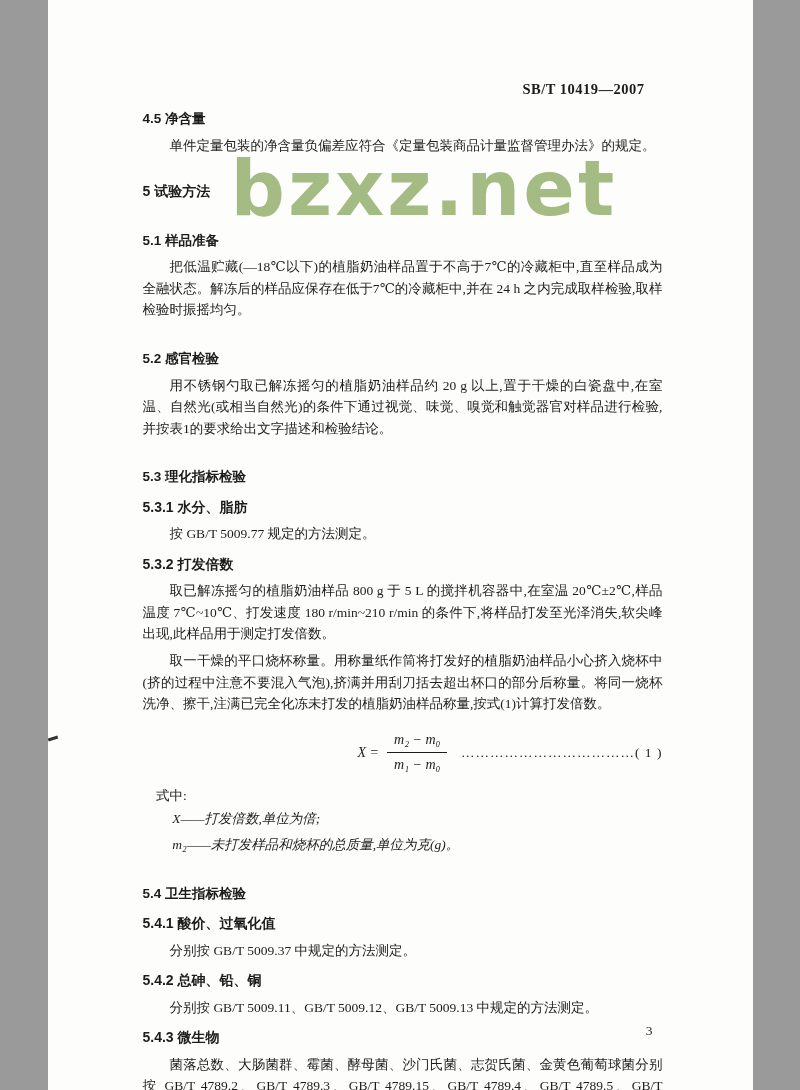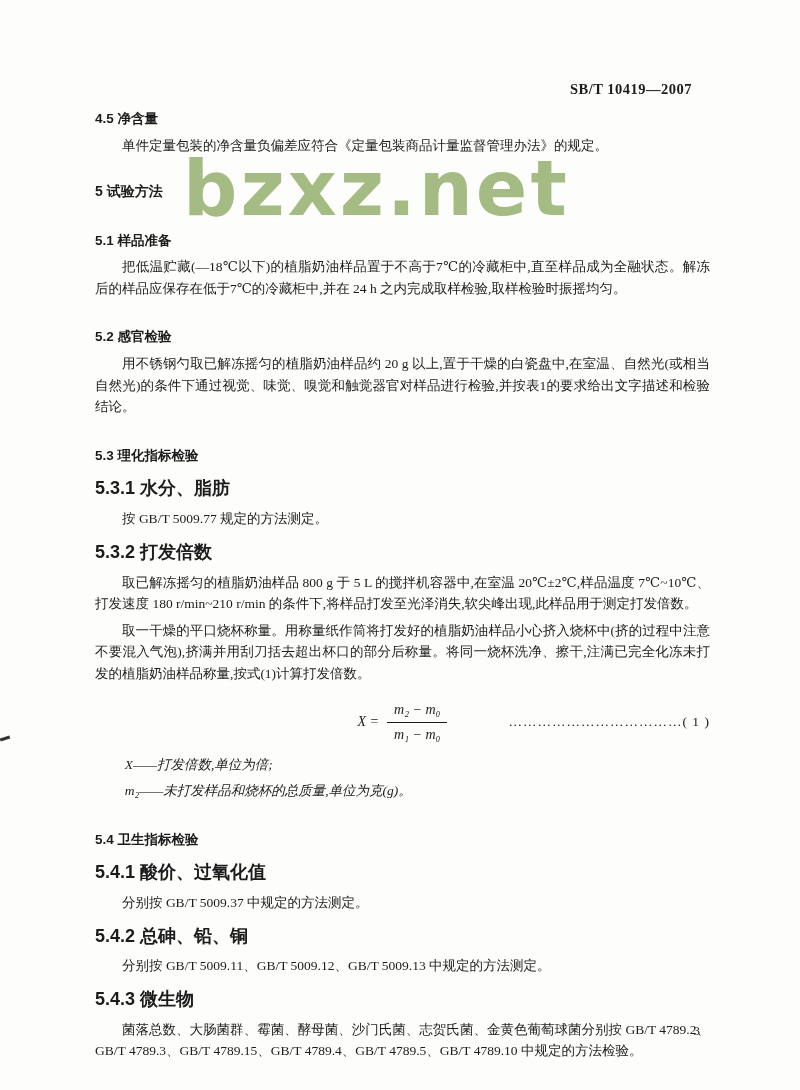--- a/index.html
+++ b/index.html
@@ -1,18 +1,18 @@
 <!DOCTYPE html>
 <html lang="zh"><head>
 <meta charset="utf-8">
 <style>
   html,body { margin:0; padding:0; background:#9a9a9a; }
   .page {
     position:relative;
-    width:800px; height:1090px;
+    width:705px; height:1090px;
     margin:0 auto;
     background:#fdfdfb;
     overflow:hidden;
     font-family:"Liberation Serif","DejaVu Serif",serif;
     font-size:13.5px;
     line-height:1.6;
     color:#1c1c1c;
   }
   .doc-number {
     position:absolute; top:78px; right:108px;
@@ -36,21 +36,21 @@
     font-weight:700; font-size:14px;
     margin:24px 0 14px 0;
   }
   .h-sub {
     font-family:"Liberation Sans","DejaVu Sans",sans-serif;
     font-weight:700; font-size:13.5px;
     margin:27px 0 5px 0;
   }
   .h-subsub {
     font-family:"Liberation Sans","DejaVu Sans",sans-serif;
-    font-weight:700; font-size:18px;
+    font-weight:700; font-size:14px;
     margin:8px 0 5px 0;
   }
   .h-first { margin-top:0; }
   p.body-p {
     margin:0 0 5px 0;
     text-indent:2em;
     text-align:justify;
   }
   .formula-row {
     position:relative;
@@ -127,20 +127,21 @@
           <span class="num">m₂ − m₀</span>
           <span class="den">m₁ − m₀</span>
         </span>
       </div>
       <div class="formula-leader">
         <span>………………………………</span>
         <span>( 1 )</span>
       </div>
     </div>
 
+    <p class="where-label">式中:</p>
     <ul class="defs">
       <li class="var">X——打发倍数,单位为倍;</li>
       <li class="var">m₂——未打发样品和烧杯的总质量,单位为克(g)。</li>
     </ul>
 
     <div class="h-sub">5.4  卫生指标检验</div>
 
     <div class="h-subsub">5.4.1  酸价、过氧化值</div>
     <p class="body-p">分别按 GB/T 5009.37 中规定的方法测定。</p>
 

